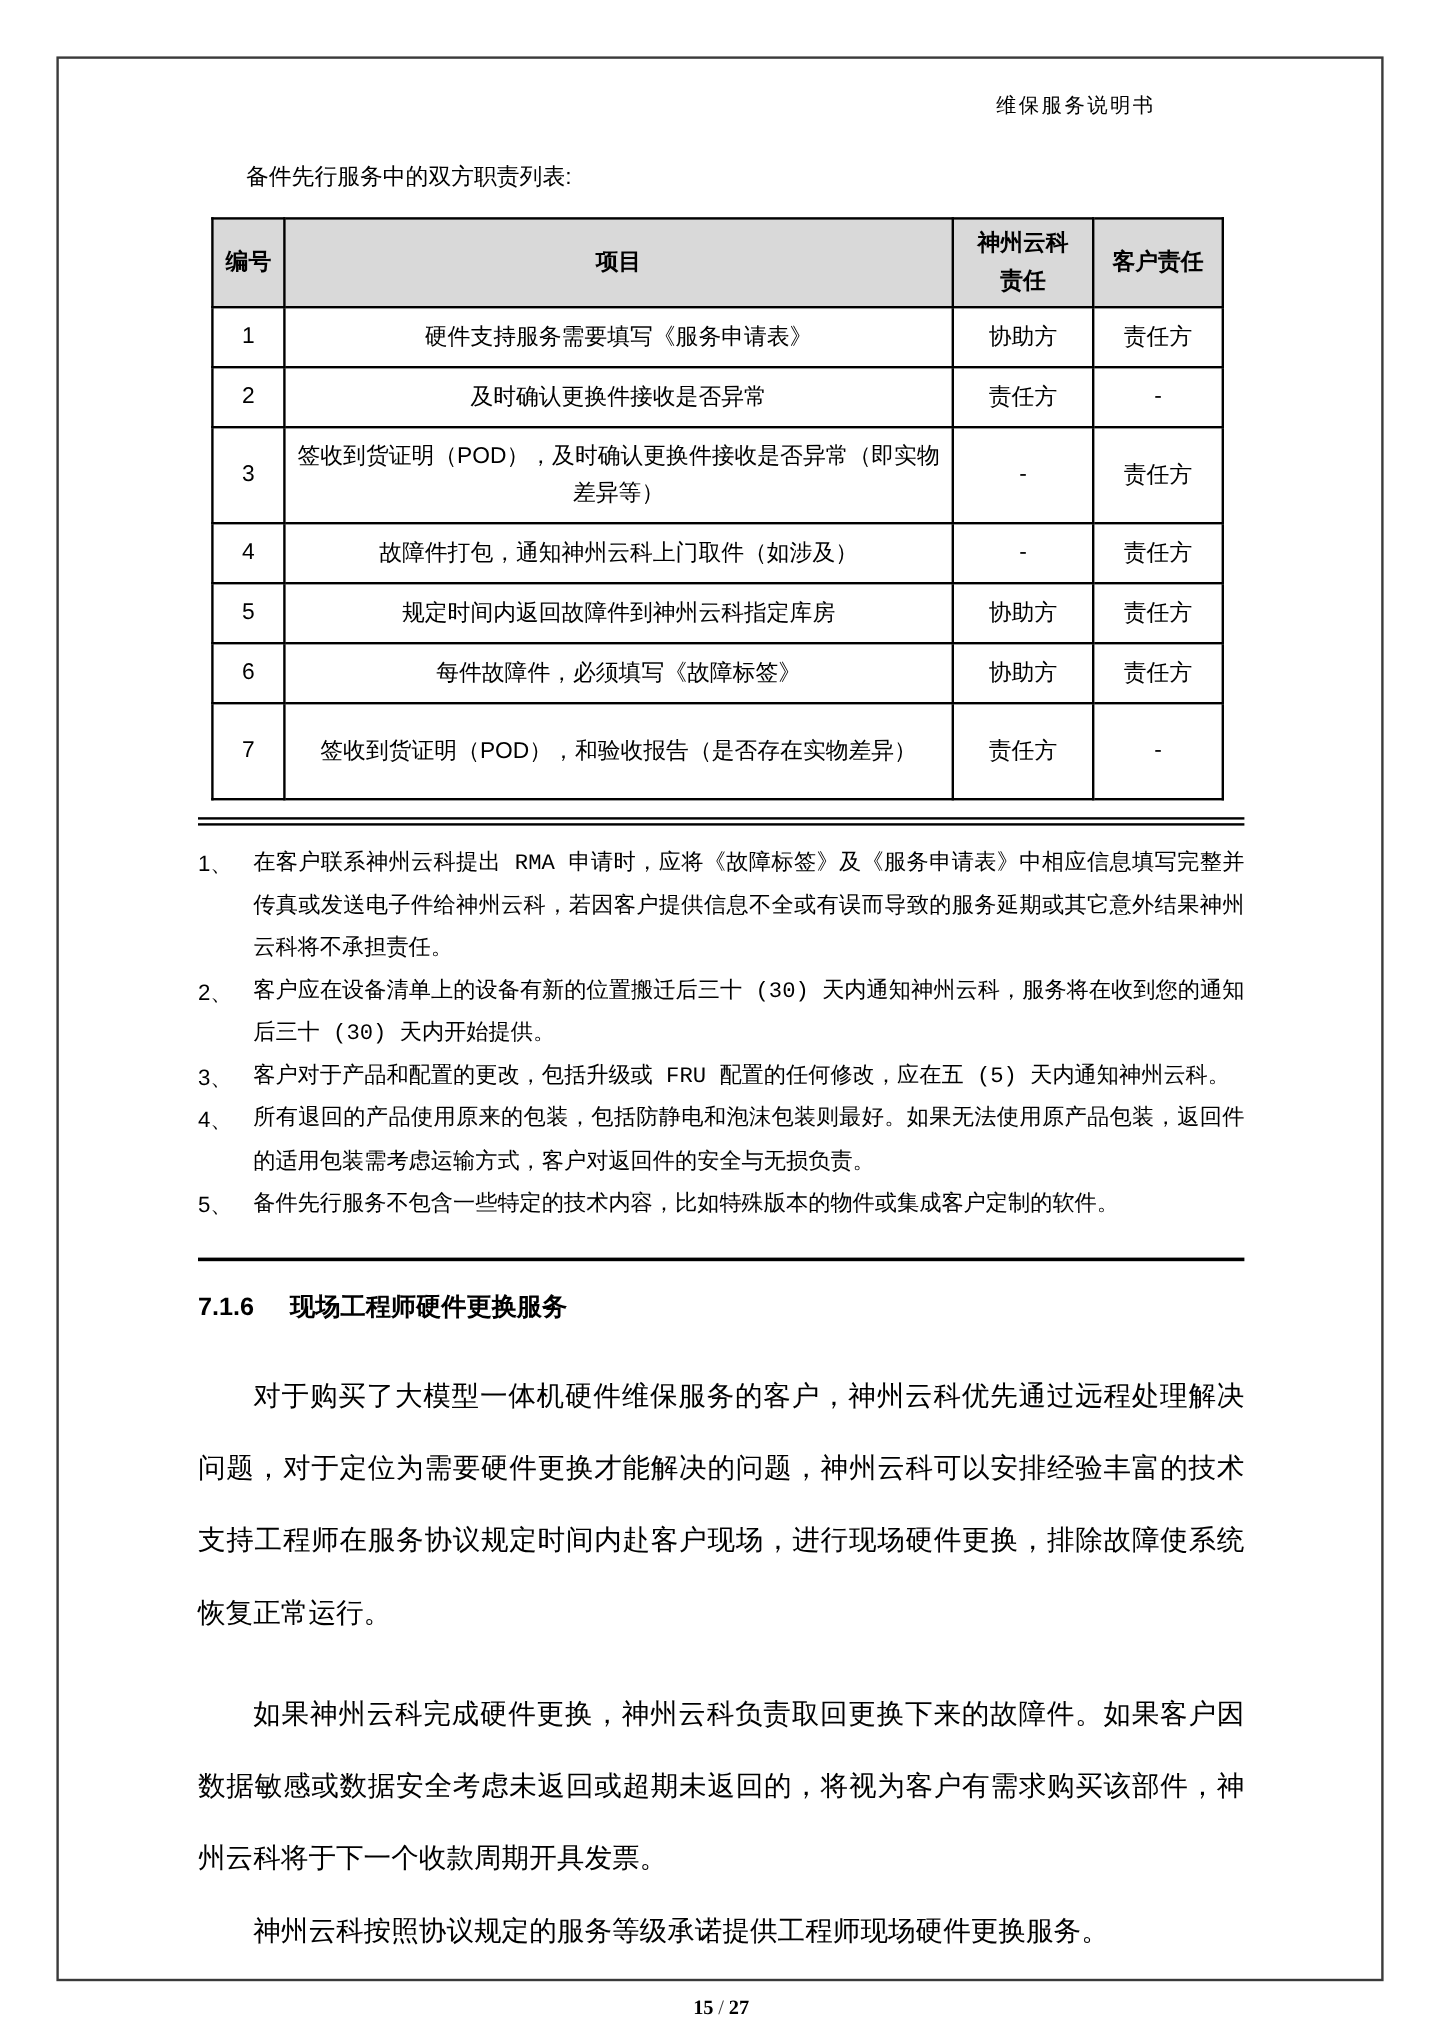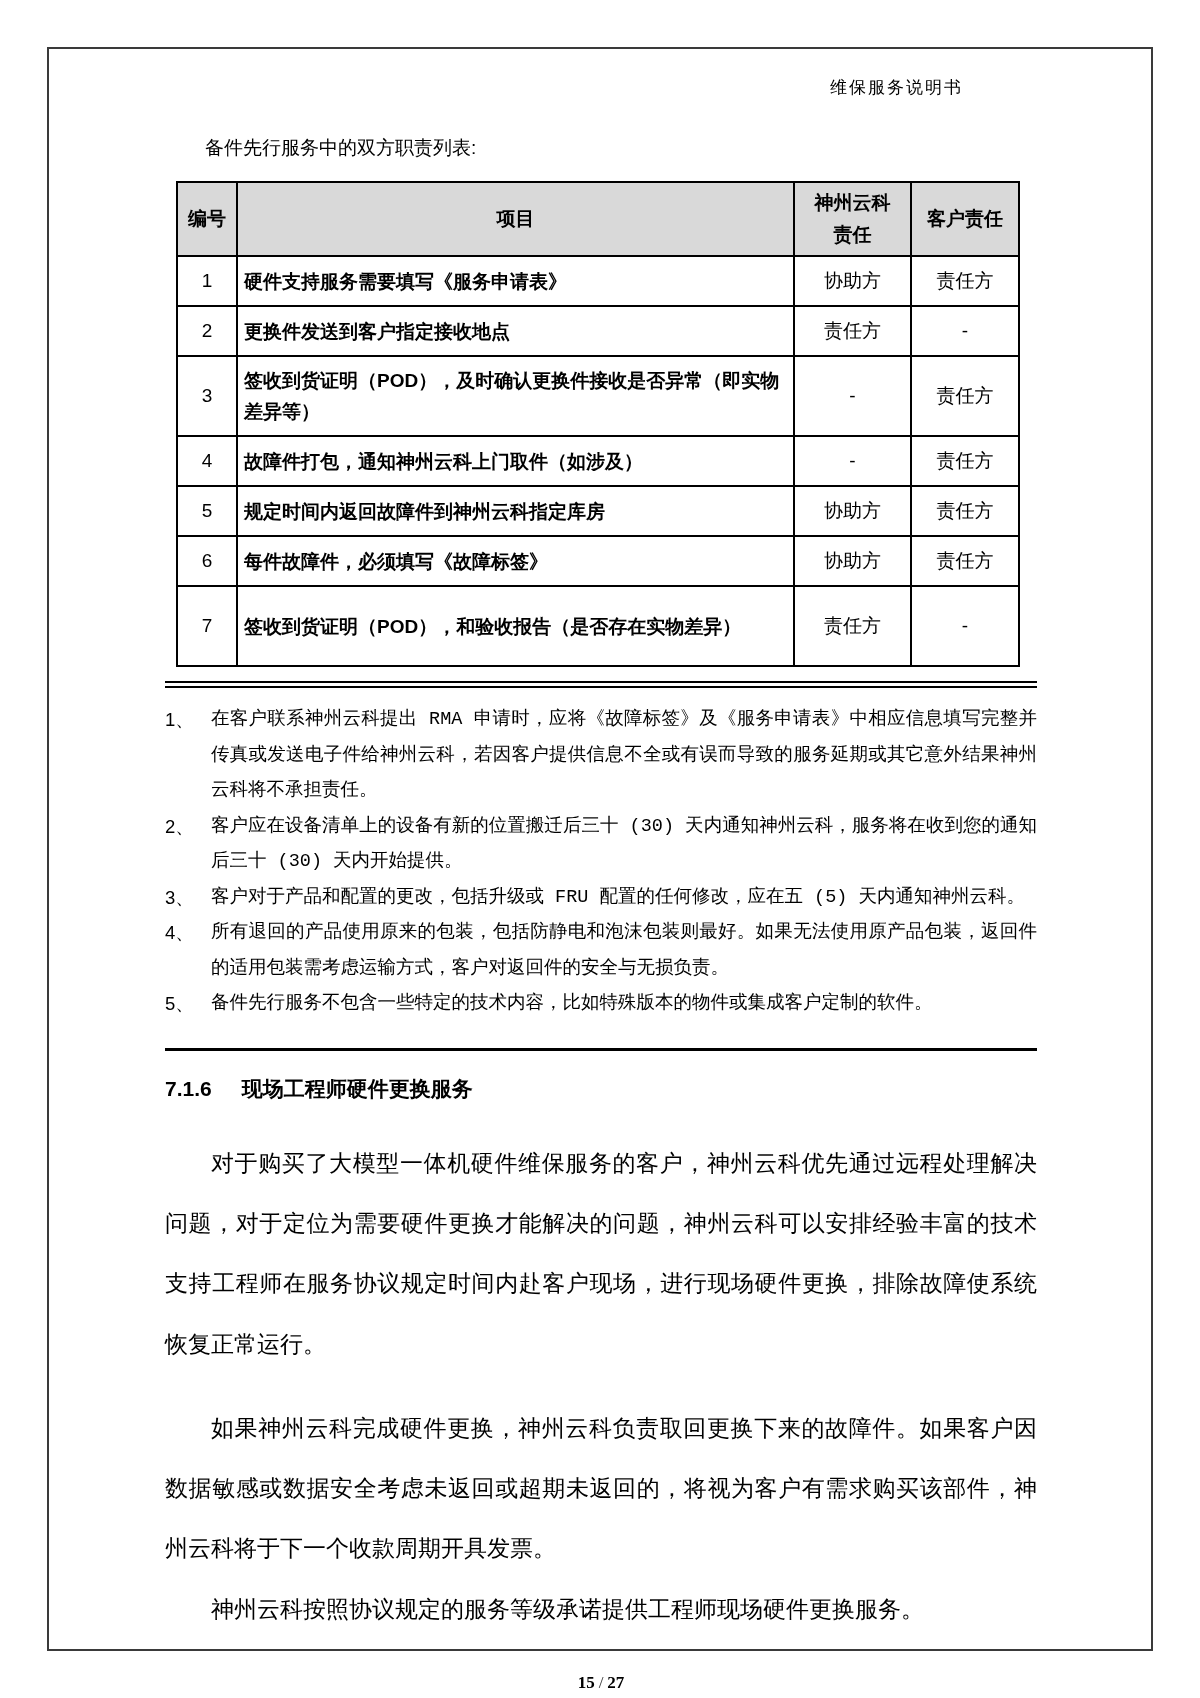--- a/index.html
+++ b/index.html
@@ -56,21 +56,21 @@
     font-weight: bold;
     text-align: center;
     height: 60px;
     line-height: 1.7;
   }
   col.c-num { width: 60px; }
   col.c-item { width: 557px; }
   col.c-vendor { width: 117px; }
   col.c-cust { width: 108px; }
   td.cell-num, td.cell-vendor, td.cell-cust { text-align: center; }
-  td.cell-item { text-align: left; padding-left: 14px; padding-right: 16px; line-height: 1.65; font-weight: bold; }
+  td.cell-item { text-align: center; padding-left: 14px; padding-right: 16px; line-height: 1.65; }
   tr.row-s td { height: 40px; }
   tr.row-d td { height: 70px; }
   .rule-double {
     margin: 14px 0 14px 0;
     height: 3px;
     border-top: 2px solid #000;
     border-bottom: 2px solid #000;
   }
   .notes-label {
     font-size: 19px;
@@ -97,21 +97,21 @@
   .section-heading .sec-num { margin-right: 30px; }
   .para {
     margin: 0;
     font-size: 23px;
     line-height: 2.62;
     text-indent: 2em;
     text-align: justify;
   }
   .para.gap-before { margin-top: 24px; }
   .footer {
-    margin-top: 34px;
+    margin-top: 24px;
     text-align: center;
     font-family: "Liberation Serif", "DejaVu Serif", serif;
     font-size: 17px;
   }
   .footer .pg { font-weight: bold; }
   .footer .sep { color: #333; font-weight: normal; padding: 0 4px; }
 </style>
 </head>
 <body>
 
@@ -146,21 +146,21 @@
       </thead>
       <tbody>
         <tr class="row-s">
           <td class="cell-num">1</td>
           <td class="cell-item">硬件支持服务需要填写《服务申请表》</td>
           <td class="cell-vendor">协助方</td>
           <td class="cell-cust">责任方</td>
         </tr>
         <tr class="row-s">
           <td class="cell-num">2</td>
-          <td class="cell-item">更换件发送到客户指定接收地点</td>
+          <td class="cell-item">及时确认更换件接收是否异常</td>
           <td class="cell-vendor">责任方</td>
           <td class="cell-cust">-</td>
         </tr>
         <tr class="row-d">
           <td class="cell-num">3</td>
           <td class="cell-item">签收到货证明（POD），及时确认更换件接收是否异常（即实物差异等）</td>
           <td class="cell-vendor">-</td>
           <td class="cell-cust">责任方</td>
         </tr>
         <tr class="row-s">

